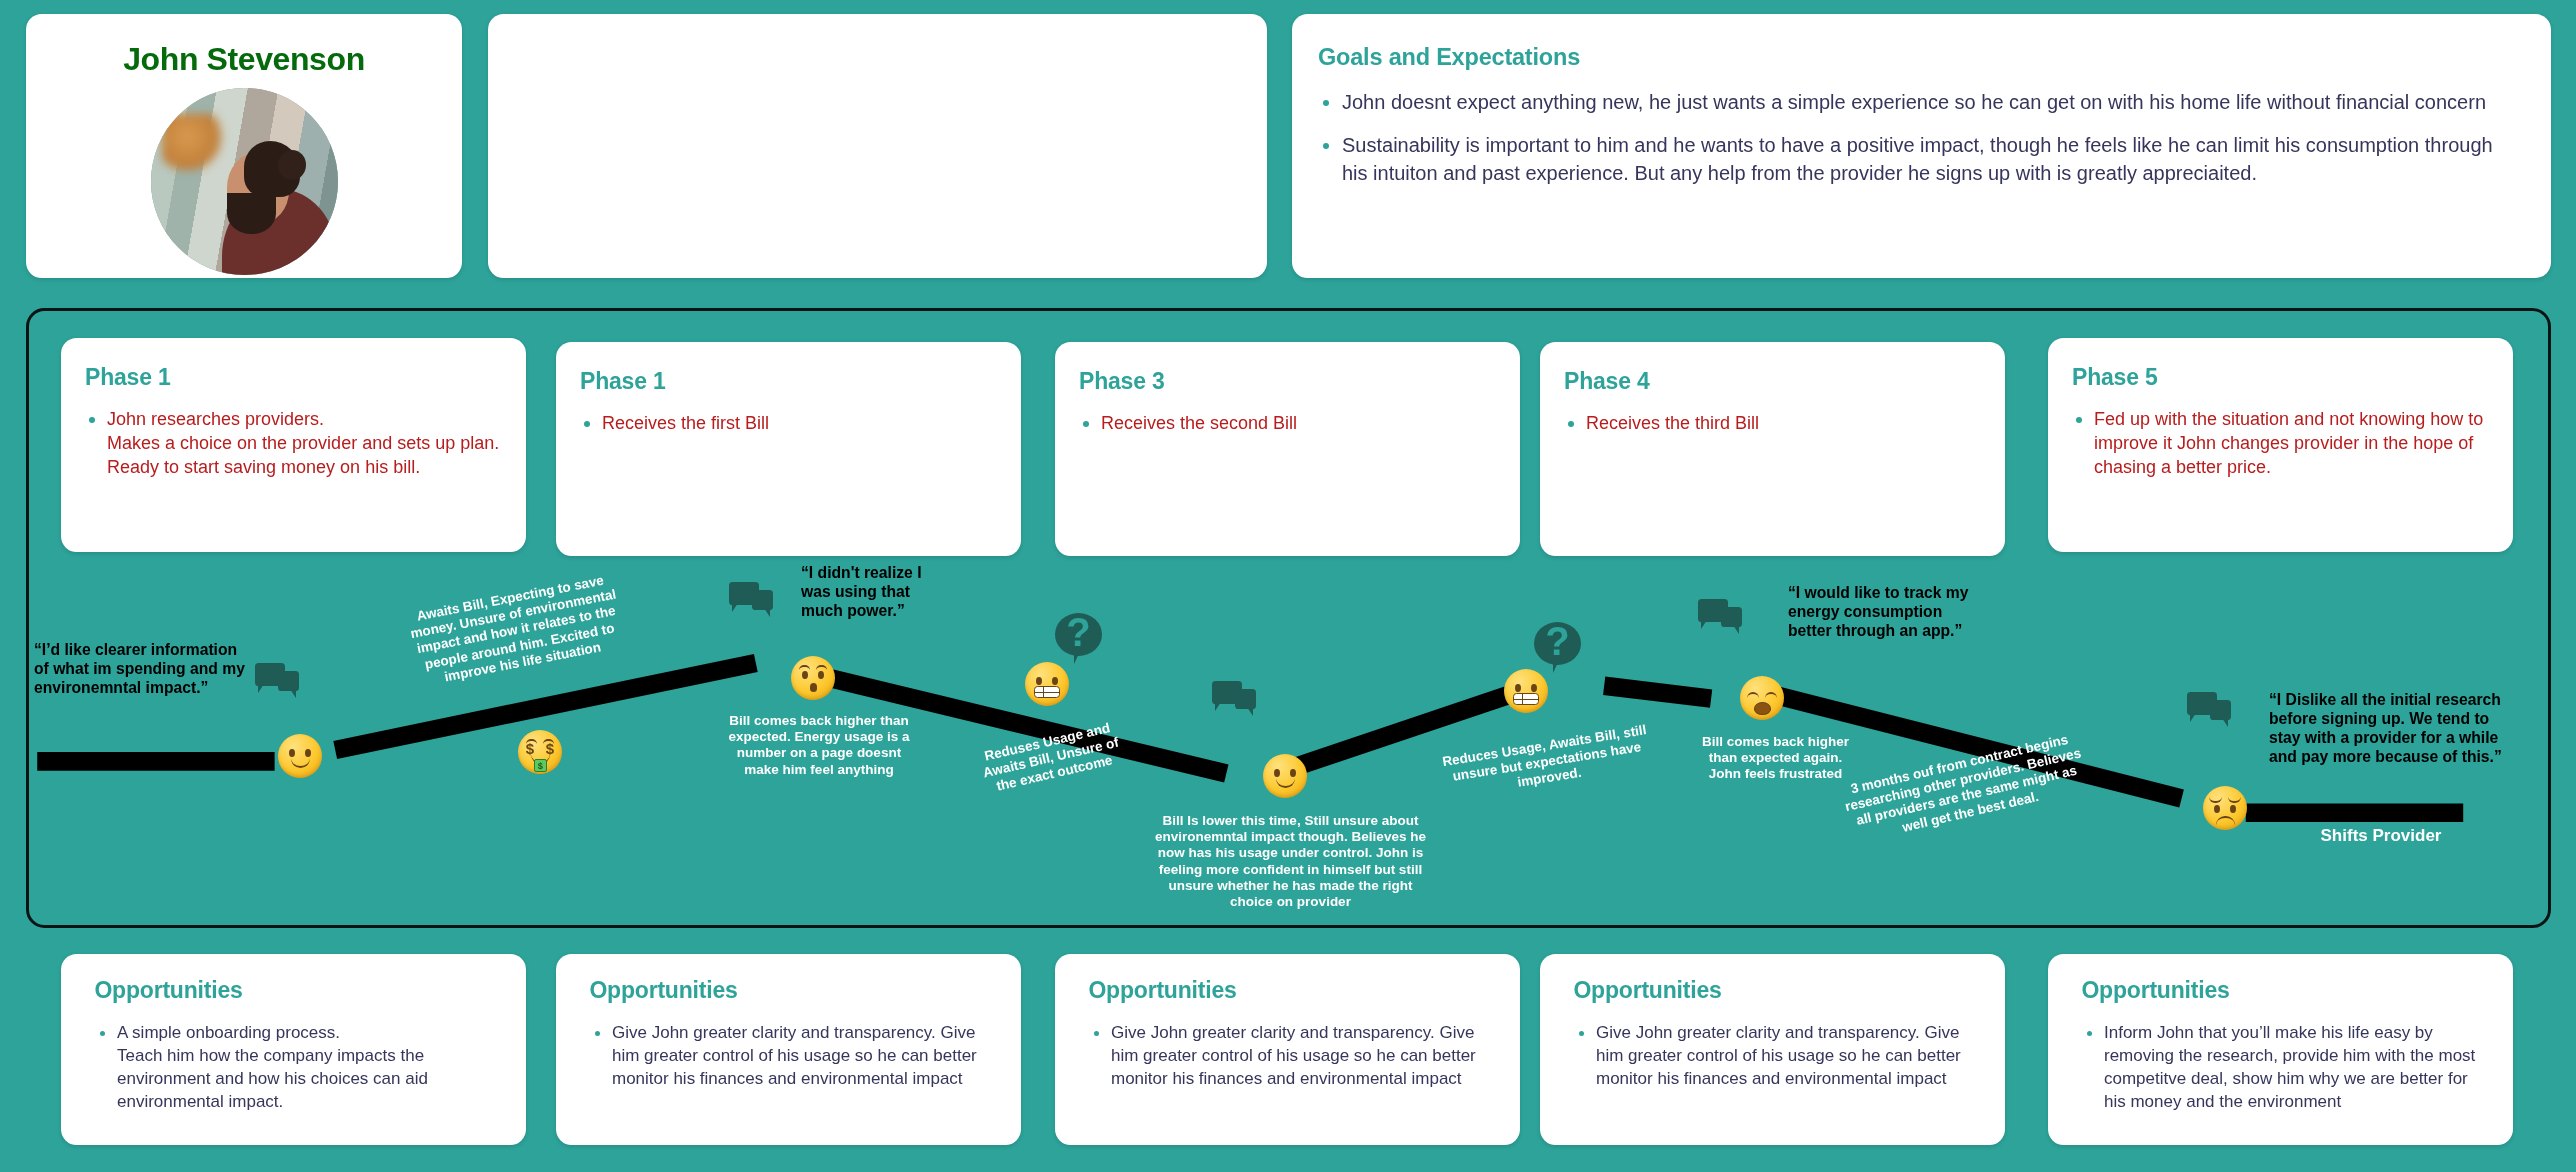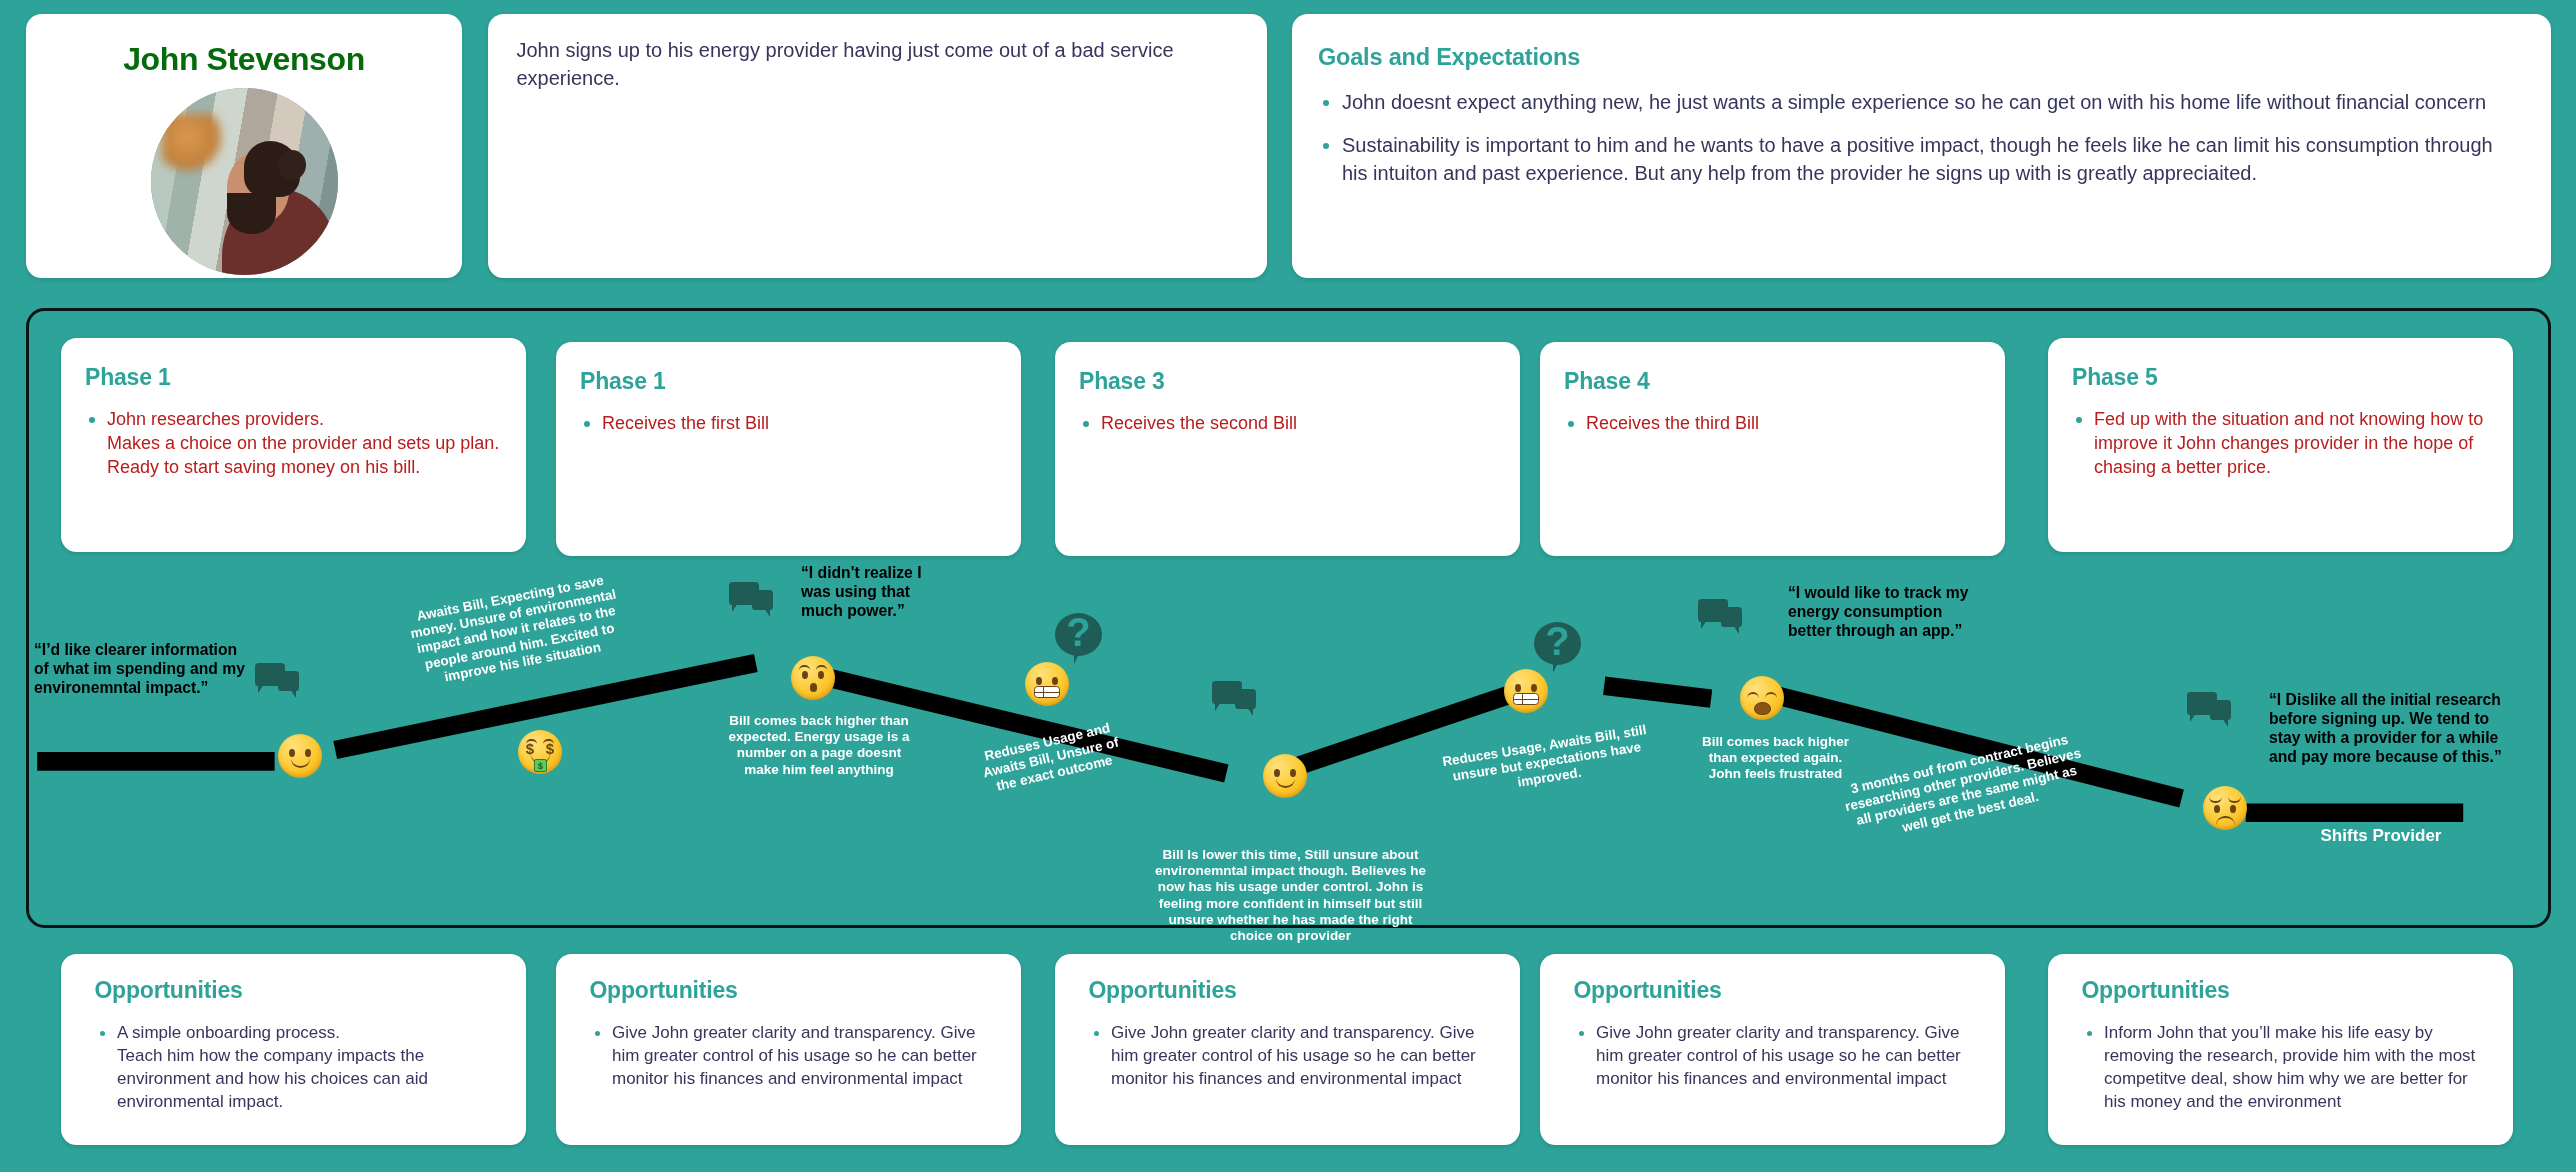--- a/index.html
+++ b/index.html
@@ -253,21 +253,20 @@
         <div class="p-blur1"></div>
       <div class="p-body"></div>
         <div class="p-head"></div>
       <div class="p-beard"></div>
         <div class="p-hair"></div>
         <div class="p-bun"></div>
     </div>
   </div>
 
   <div class="card" id="scenario-card">
-    <div class="card-body">John signs up to his energy provider having just come out of a bad service experience.</div>
   </div>
 
   <div class="card" id="goals-card">
     <div class="card-title">Goals and Expectations</div>
     <ul>
       <li>John doesnt expect anything new, he just wants a simple experience so he can get on with his home life without financial concern</li>
       <li>Sustainability is important to him and he wants to have a positive impact, though he feels like he can limit his consumption through his intuiton and past experience. But any help from the provider he signs up with is greatly appreciaited.</li>
     </ul>
   </div>
 
@@ -366,21 +365,21 @@
 
   <div class="bubble-icon" style="left:1212px; top:681px;">
     <div class="b1"></div>
       <div class="b2"></div>
   </div>
   <div class="face" style="left:1263px; top:754px;">
     <div class="eye l"></div>
       <div class="eye r"></div>
       <div class="mouth-smile"></div>
   </div>
-  <div class="jtext desc-text" style="left:1155px; top:847px; width:271px;">Bill Is lower this time, Still unsure about environemntal impact though. Believes he now has his usage under control. John is feeling more confident in himself but still unsure whether he has made the right choice on provider</div>
+  <div class="jtext desc-text" style="left:1155px; top:813px; width:271px;">Bill Is lower this time, Still unsure about environemntal impact though. Believes he now has his usage under control. John is feeling more confident in himself but still unsure whether he has made the right choice on provider</div>
 
   <div class="q-icon" style="left:1534px; top:622px;">
     <div class="qbubble"></div>
       <div class="qmark">?</div>
   </div>
   <div class="face" style="left:1504px; top:669px;">
     <div class="eye l"></div>
       <div class="eye r"></div>
       <div class="teeth"></div>
   </div>

